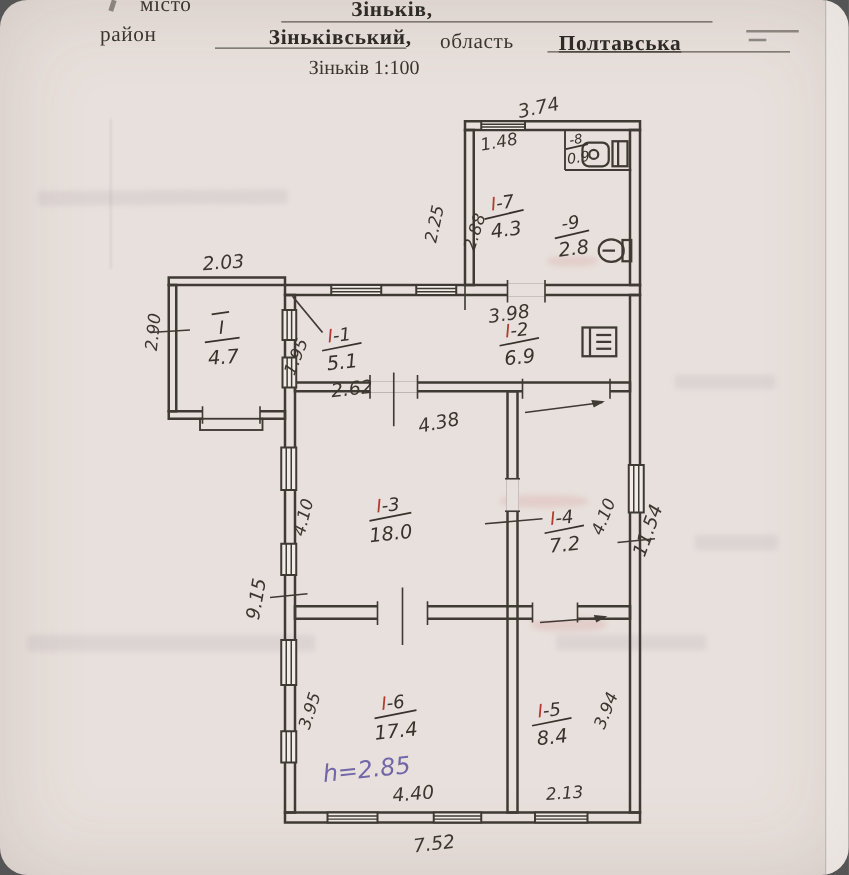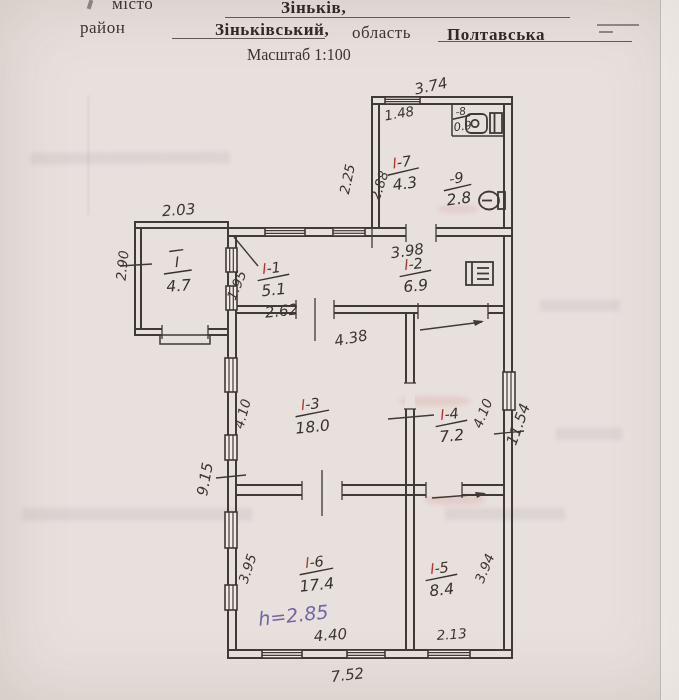--- a/index.html
+++ b/index.html
@@ -3,20 +3,21 @@
 <meta charset="utf-8">
 <style>
   html,body{margin:0;padding:0;background:#555;}
   .page{
     position:relative;
     width:679px;height:700px;
     background:#e8e0dc;
     overflow:hidden;
     font-family:"Liberation Serif", serif;
     box-shadow: inset 0 0 70px rgba(115,95,85,0.18);
+    border-radius: 22px;
   }
   
   .hdr-label{position:absolute;font-size:17px;color:#3a352f;letter-spacing:0.5px;}
   .hdr-value{position:absolute;font-size:17px;font-weight:bold;color:#2e2a26;letter-spacing:0.6px;}
   .hdr-line{position:absolute;height:1.4px;background:#4a443e;opacity:.85;}
   .hdr-scale{position:absolute;font-size:16px;color:#3a352f;}
   
   .bleed{position:absolute;background:rgba(120,112,130,0.10);filter:blur(2px);border-radius:2px;}
   .bleed-line{position:absolute;background:rgba(95,88,105,0.16);filter:blur(1px);}
   .smear{position:absolute;background:rgba(210,140,140,0.22);filter:blur(2px);border-radius:40%;}
@@ -65,24 +66,24 @@
 
   <span class="hdr-label" style="left:112px;top:-6px;">місто</span>
   <span class="hdr-value" style="left:281px;top:-2px;">Зіньків,</span>
   <div class="hdr-line" style="left:225px;top:17px;width:345px;"></div>
 
   <span class="hdr-label" style="left:80px;top:18px;">район</span>
   <span class="hdr-value" style="left:178px;top:20px;margin-left:37px;">Зіньківський,</span>
   <div class="hdr-line" style="left:172px;top:38px;width:153px;"></div>
 
   <span class="hdr-label" style="left:352px;top:23px;">область</span>
-  <span class="hdr-value" style="left:447px;top:25px;">Полтавська</span>
+  <span class="hdr-value" style="left:447px;top:25px;text-decoration:underline;">Полтавська</span>
   <div class="hdr-line" style="left:438px;top:41px;width:194px;"></div>
 
-  <span class="hdr-scale" style="left:247px;top:46px;">Масштаб 1:100</span>
+  <span class="hdr-scale" style="left:247px;top:46px;">Зіньків 1:100</span>
 
   <svg width="679" height="700" viewBox="0 0 679 700">
 
     <g>
 
       <rect class="wall" x="228" y="228" width="284" height="8"></rect>
       <rect class="wall" x="228" y="650" width="284" height="8"></rect>
       <rect class="wall" x="228" y="236" width="8" height="414"></rect>
       <rect class="wall" x="504" y="236" width="8" height="414"></rect>
 

